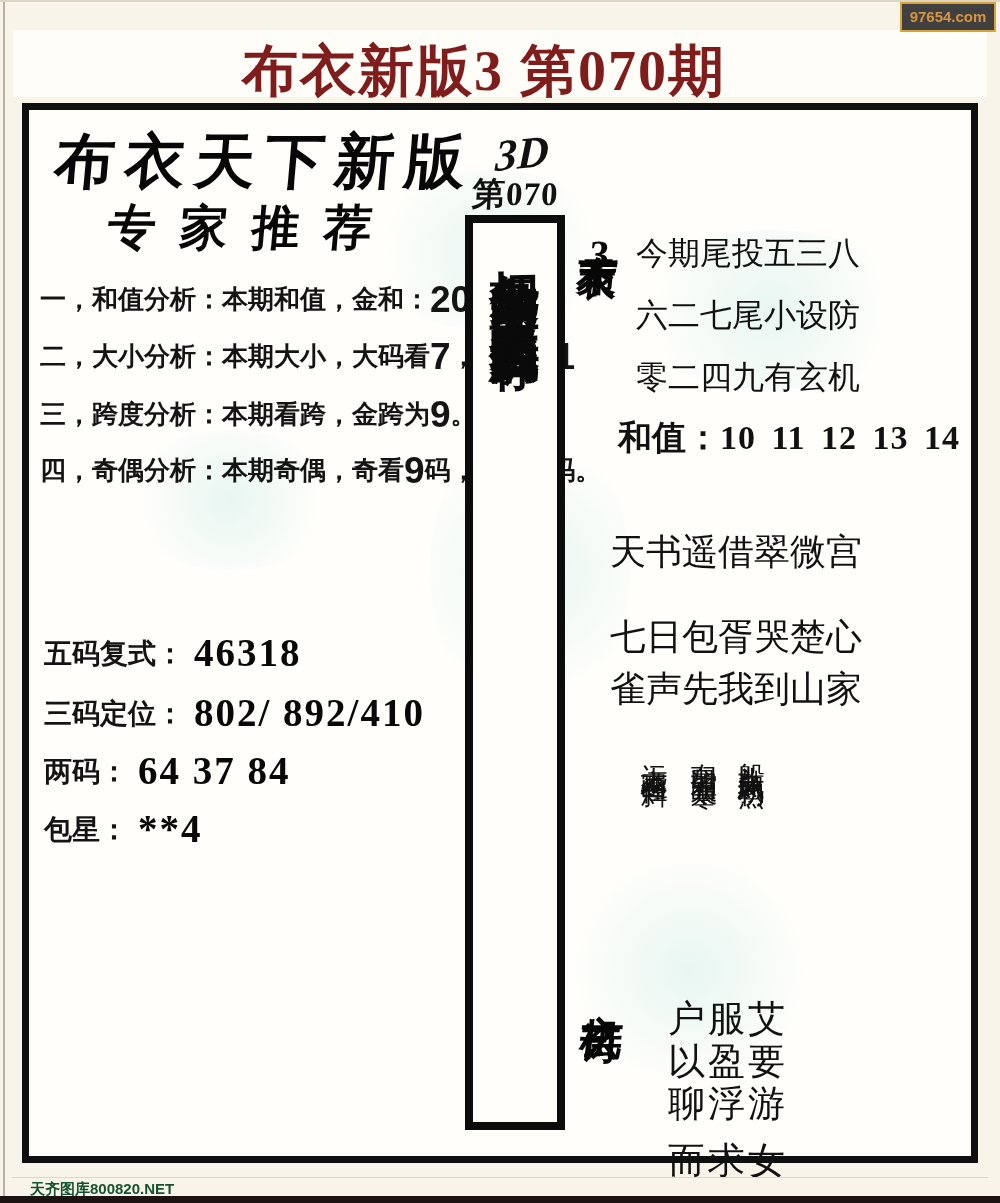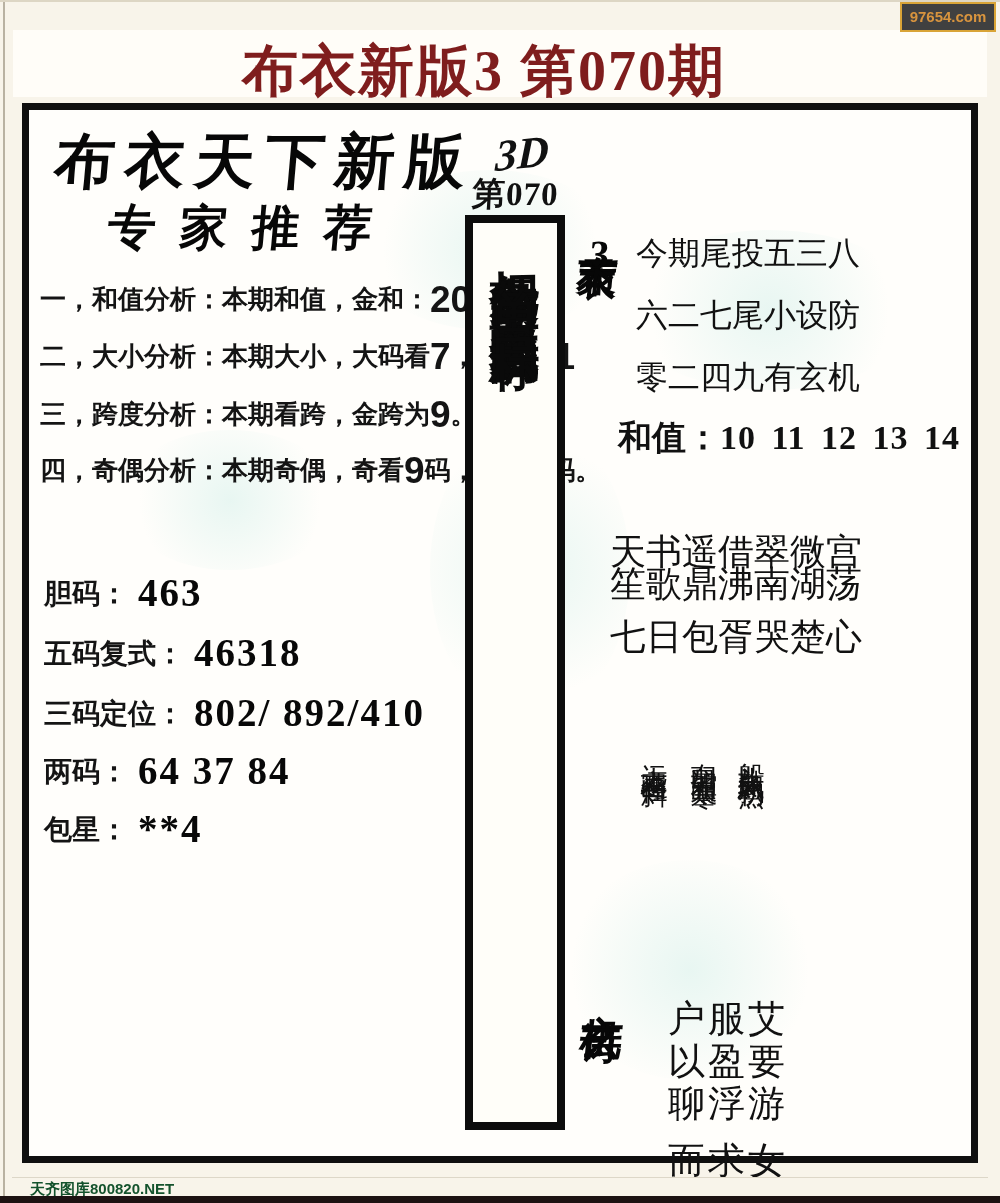--- a/index.html
+++ b/index.html
@@ -144,43 +144,42 @@
   <div class="tint t5"></div>
 
   <div class="brand-header">布衣天下新版</div>
   <div class="brand-sub">专家推荐</div>
 
   <div class="analysis-line a1"><span>一，和值分析：本期和值，金和：</span><span class="num">20</span></div>
   <div class="analysis-line a2"><span>二，大小分析：本期大小，大码看</span><span class="num">7</span><span>，小码看</span><span class="num">1</span></div>
   <div class="analysis-line a3"><span>三，跨度分析：本期看跨，金跨为</span><span class="num">9</span><span>。</span></div>
   <div class="analysis-line a4"><span>四，奇偶分析：本期奇偶，奇看</span><span class="num">9</span><span>码，偶看</span><span class="num">6</span><span>码。</span></div>
 
-  <div class="rec-line r1"><span class="rec-label">胆码：</span><span class="rec-value">463</span></div>
   <div class="rec-line r2"><span class="rec-label">五码复式：</span><span class="rec-value">46318</span></div>
   <div class="rec-line r3"><span class="rec-label">三码定位：</span><span class="rec-value">802/ 892/410</span></div>
   <div class="rec-line r4"><span class="rec-label">两码：</span><span class="rec-value">64 37 84</span></div>
   <div class="rec-line r5"><span class="rec-label">包星：</span><span class="rec-value">**4</span></div>
 
   <div class="center-game">3D</div>
   <div class="center-issue">第070期</div>
   <div class="slogan-box">
     <div class="slogan-text">把复杂的变简单</div>
     <div class="slogan-text">中大奖是我们的目标</div>
   </div>
 
   <div class="right-brand">布衣天下3</div>
   <div class="tip-line p-tip1">今期尾投五三八</div>
   <div class="tip-line p-tip2">六二七尾小设防</div>
   <div class="tip-line p-tip3">零二四九有玄机</div>
 
   <div class="sum-line"><span>和值：</span><span class="sum-values">10 11 12 13 14</span></div>
 
   <div class="poem-line p-poem1">天书遥借翠微宫</div>
-  <div class="poem-line p-poem2">笙歌鼎沸南湖荡</div>
   <div class="poem-line p-poem3">七日包胥哭楚心</div>
+  <div class="poem-line p-poem4">雀声先我到山家</div>
 
   <div class="v-col c1">远上寒山石径斜</div>
   <div class="v-col c2">白羽如霜出塞寒</div>
   <div class="v-col c3">船头鼓急风初熟</div>
 
   <div class="mystery-title">玄机诗</div>
   <div class="mystery-line m1">户服艾</div>
   <div class="mystery-line m3">聊浮游</div>
   <div class="mystery-line m2">以盈要</div>
   <div class="mystery-line m4">而求女</div>

